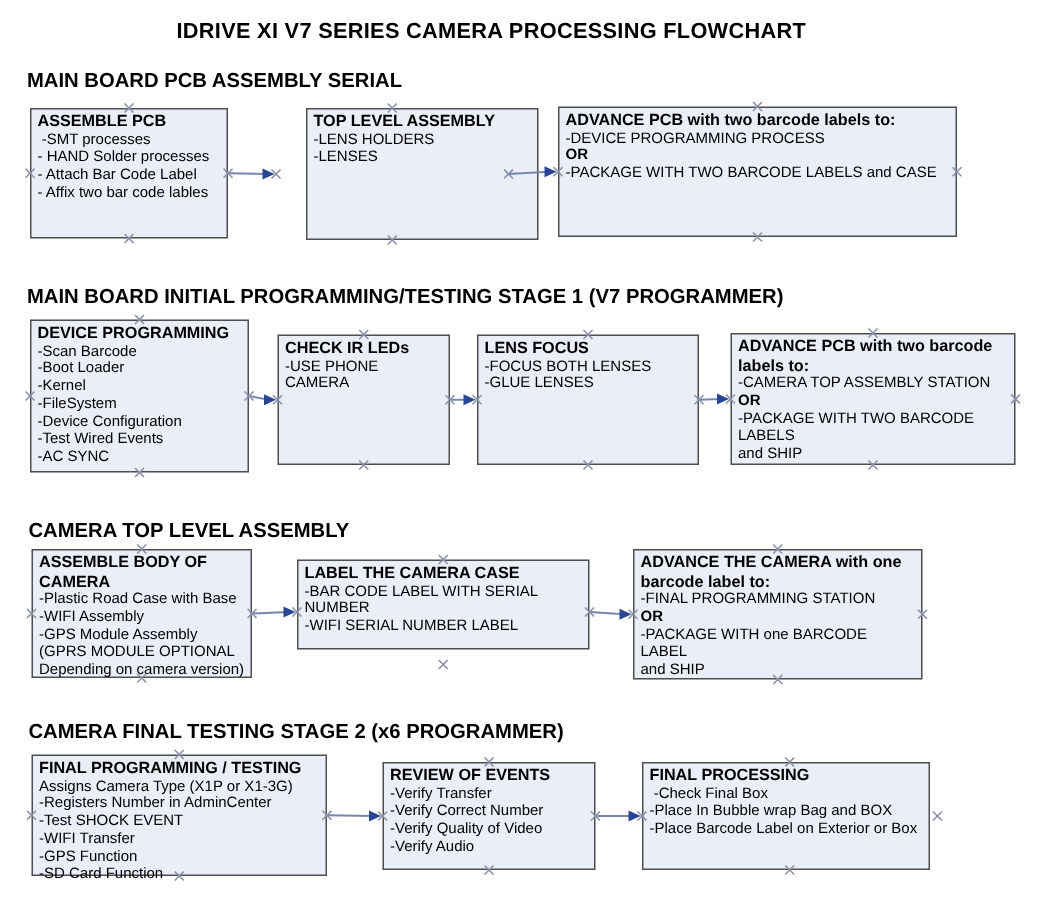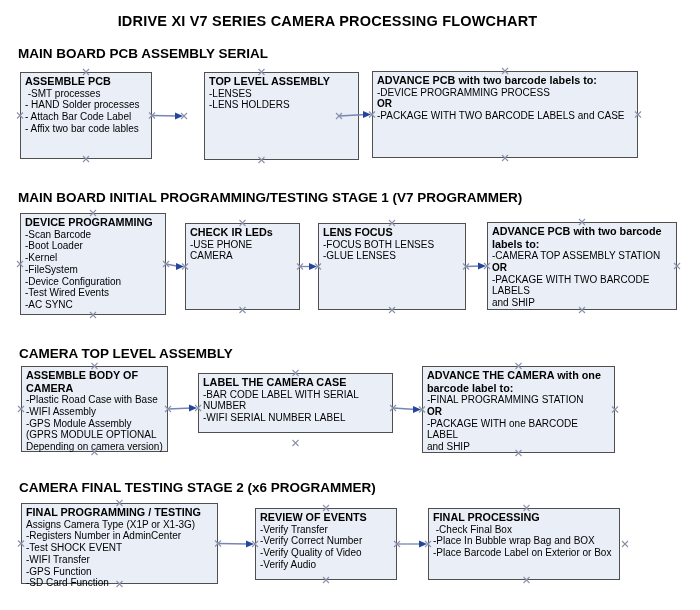--- a/index.html
+++ b/index.html
@@ -36,22 +36,22 @@
   <div class="fbox" id="box-assemble-pcb" style="left: 20px; top: 72px; width: 132px; height: 87px; background: rgb(233, 238, 247); border-color: rgb(79, 79, 79);">
     <div class="btitle">ASSEMBLE PCB</div>
     <div class="bline"> -SMT processes</div>
     <div class="bline">- HAND Solder processes</div>
     <div class="bline">- Attach Bar Code Label</div>
     <div class="bline">- Affix two bar code lables</div>
   </div>
 
   <div class="fbox" id="box-top-level-assembly" style="left: 184px; top: 72px; width: 155px; height: 88px; background: rgb(233, 238, 247); border-color: rgb(79, 79, 79); margin-left: 20px;">
     <div class="btitle">TOP LEVEL ASSEMBLY</div>
+    <div class="bline">-LENS HOLDERS</div>
     <div class="bline">-LENSES</div>
-    <div class="bline">-LENS HOLDERS</div>
   </div>
 
   <div class="fbox" id="box-advance-pcb-two-labels" style="left: 372px; top: 71px; width: 266px; height: 87px; background: rgb(233, 238, 247); border-color: rgb(79, 79, 79);">
     <div class="btitle">ADVANCE PCB with two barcode labels to:</div>
     <div class="bline">-DEVICE PROGRAMMING PROCESS</div>
     <div class="bline b">OR</div>
     <div class="bline">-PACKAGE WITH TWO BARCODE LABELS and CASE</div>
   </div>
 
   <div class="sec-heading" style="left:18px; top:190px;">MAIN BOARD INITIAL PROGRAMMING/TESTING STAGE 1 (V7 PROGRAMMER)</div>

